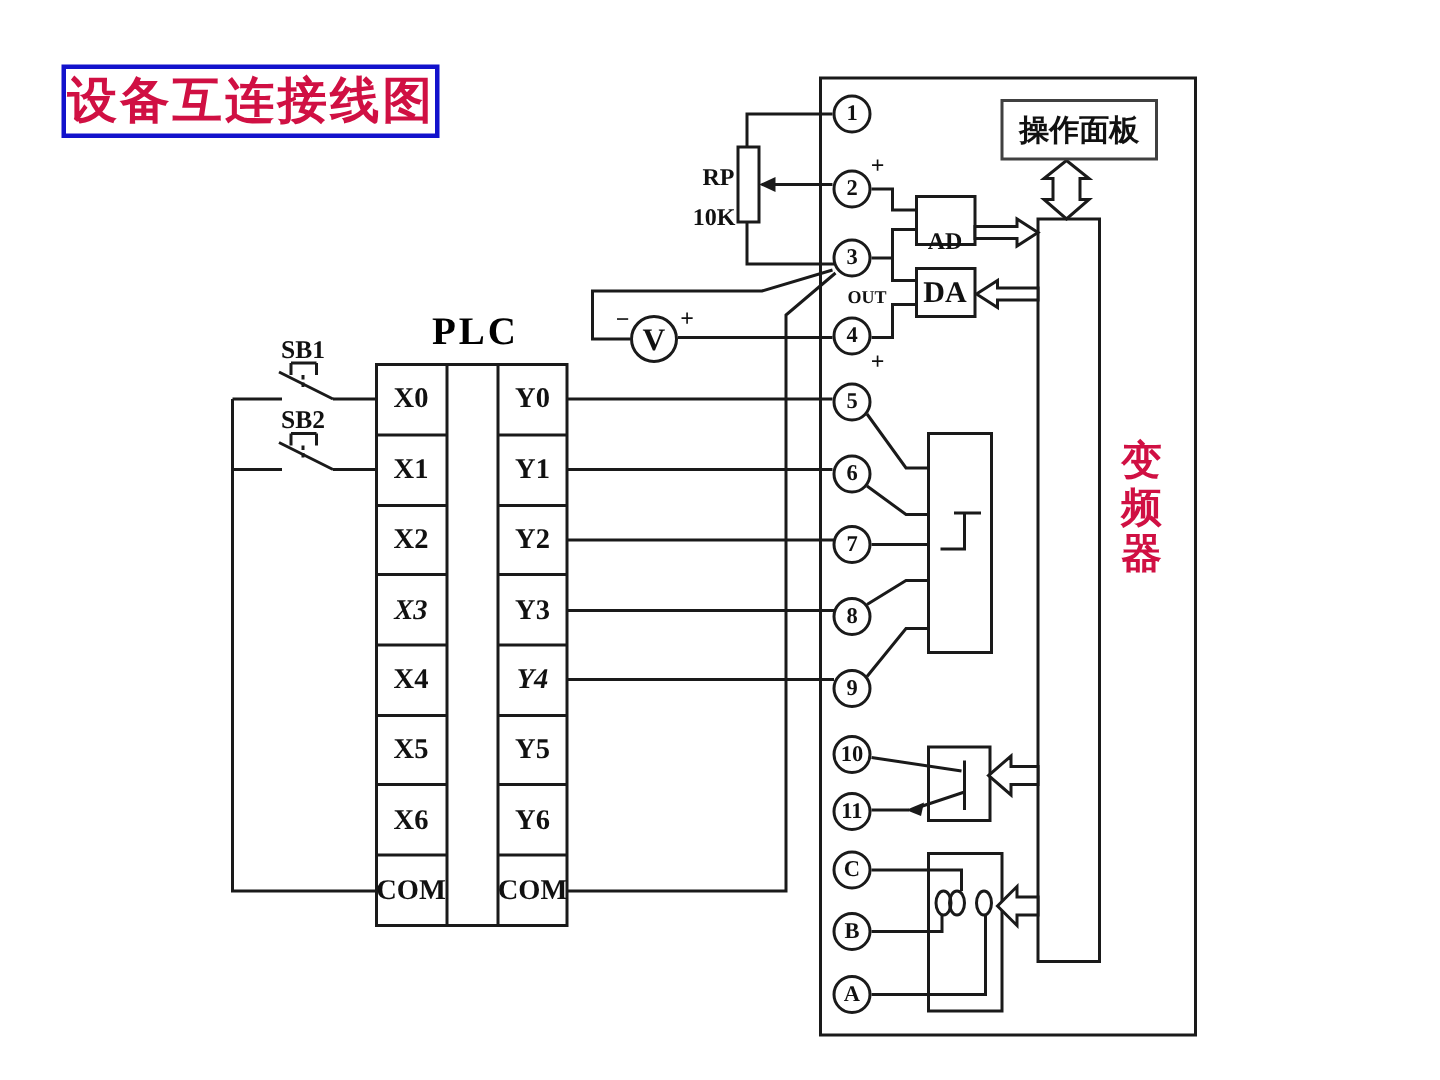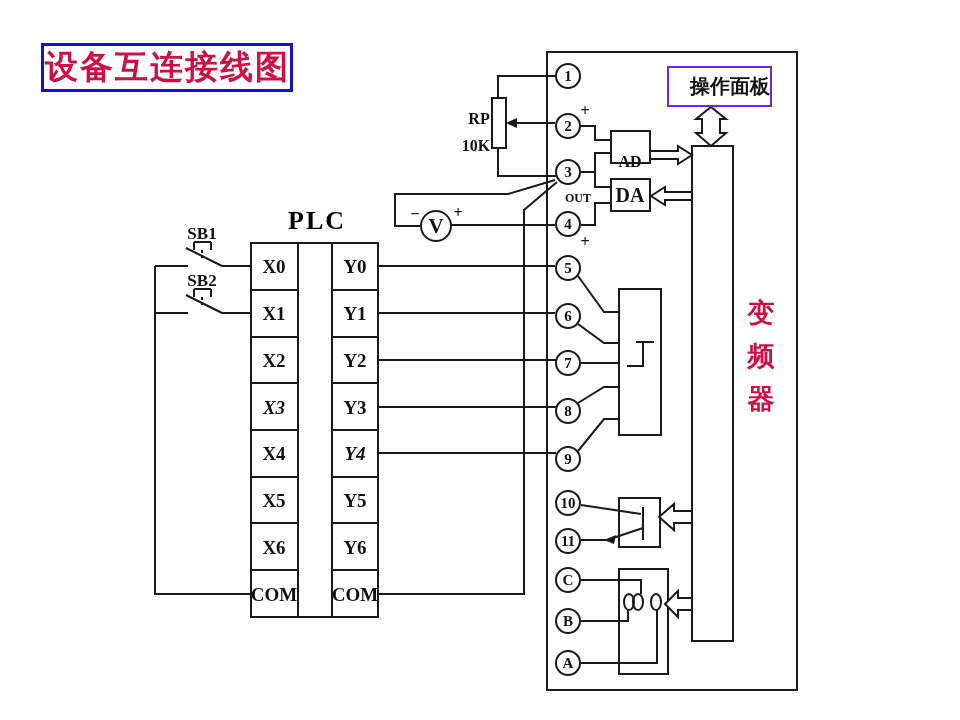--- a/index.html
+++ b/index.html
@@ -7,28 +7,28 @@
          font-family:"Liberation Serif","DejaVu Serif",serif;color:#111;}
   svg{position:absolute;left:0;top:0;}
   .lbl{position:absolute;transform:translate(-50%,-50%);white-space:nowrap;
        font-weight:bold;color:#111;line-height:1;}
   .term{position:absolute;width:26px;height:26px;border:2px solid #1a1a1a;border-radius:50%;
         background:#fff;box-sizing:border-box;display:flex;align-items:center;justify-content:center;
         font-size:15px;font-weight:bold;}
   .titlebox{position:absolute;left:41px;top:43px;width:252px;height:49px;border:3px solid #1212cc;
         box-sizing:border-box;display:flex;align-items:center;justify-content:flex-end;}
   .titlebox .t{font-size:33px;font-weight:bold;color:#d01043;letter-spacing:2px;}
-  .panelbox{position:absolute;left:667px;top:66px;width:105px;height:41px;border:2px solid #6d28d9;
-        box-sizing:border-box;display:flex;align-items:center;justify-content:flex-end;
+  .panelbox{position:absolute;left:667px;top:66px;width:105px;height:41px;border:2px solid #404040;
+        box-sizing:border-box;display:flex;align-items:center;justify-content:center;
         font-size:20px;font-weight:bold;}
   .vmeter{position:absolute;left:420px;top:210px;width:32px;height:32px;border:2px solid #1a1a1a;
         border-radius:50%;background:#fff;box-sizing:border-box;display:flex;align-items:center;
         justify-content:center;font-size:21px;font-weight:bold;}
   .vfd{position:absolute;left:747px;top:292px;width:28px;font-size:27px;font-weight:bold;
-        color:#d01043;line-height:43px;word-break:break-all;text-align:center;}
+        color:#d01043;line-height:31px;word-break:break-all;text-align:center;}
   .plcname{font-size:26px;color:#000000;letter-spacing:2px;}
   .caption{font-size:26px;color:#000a99;letter-spacing:1px;}
   .cell{font-size:19px;}
   .small{font-size:16px;}
   .tiny{font-size:12px;}
   .plus{font-size:16px;}
 </style>
 </head>
 <body>
 

